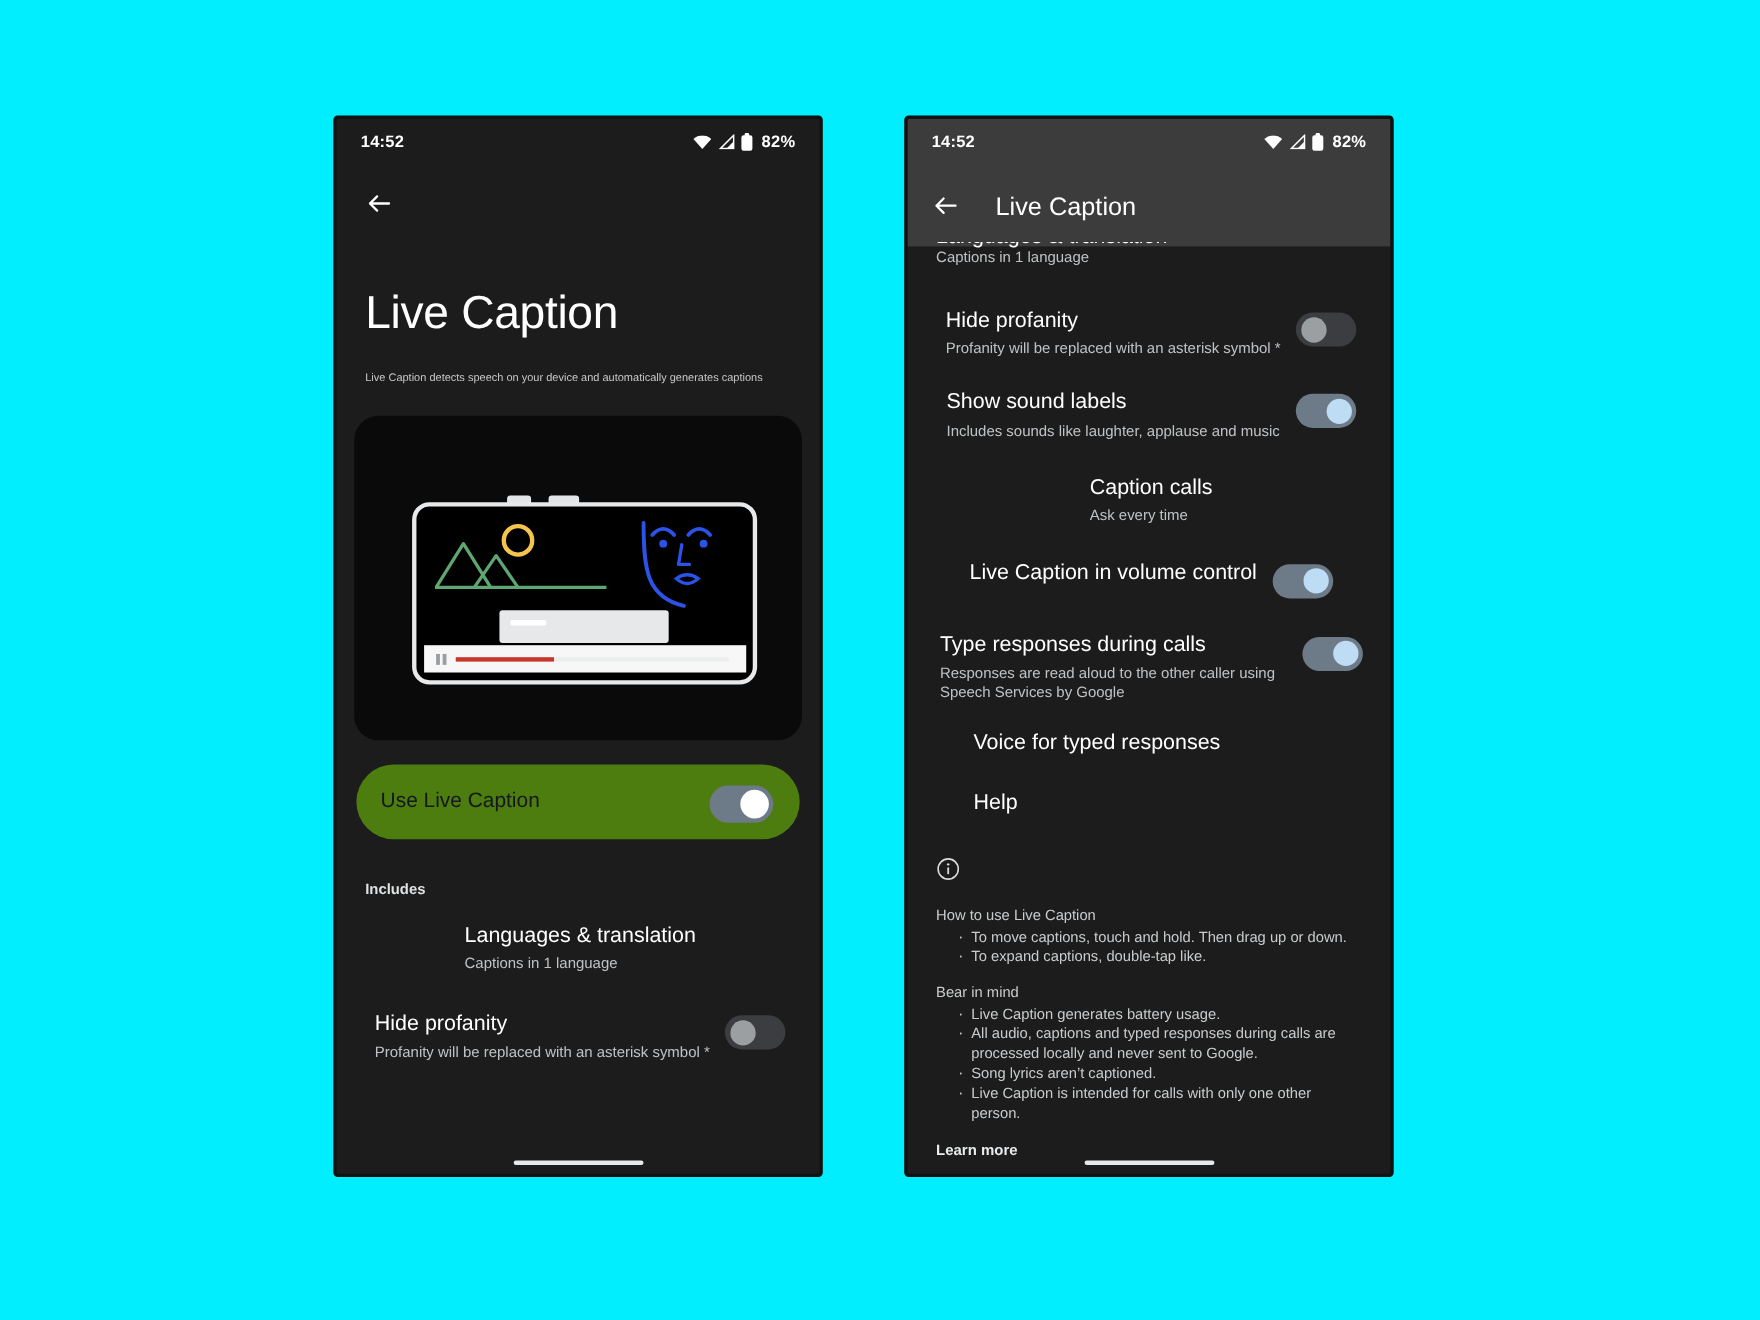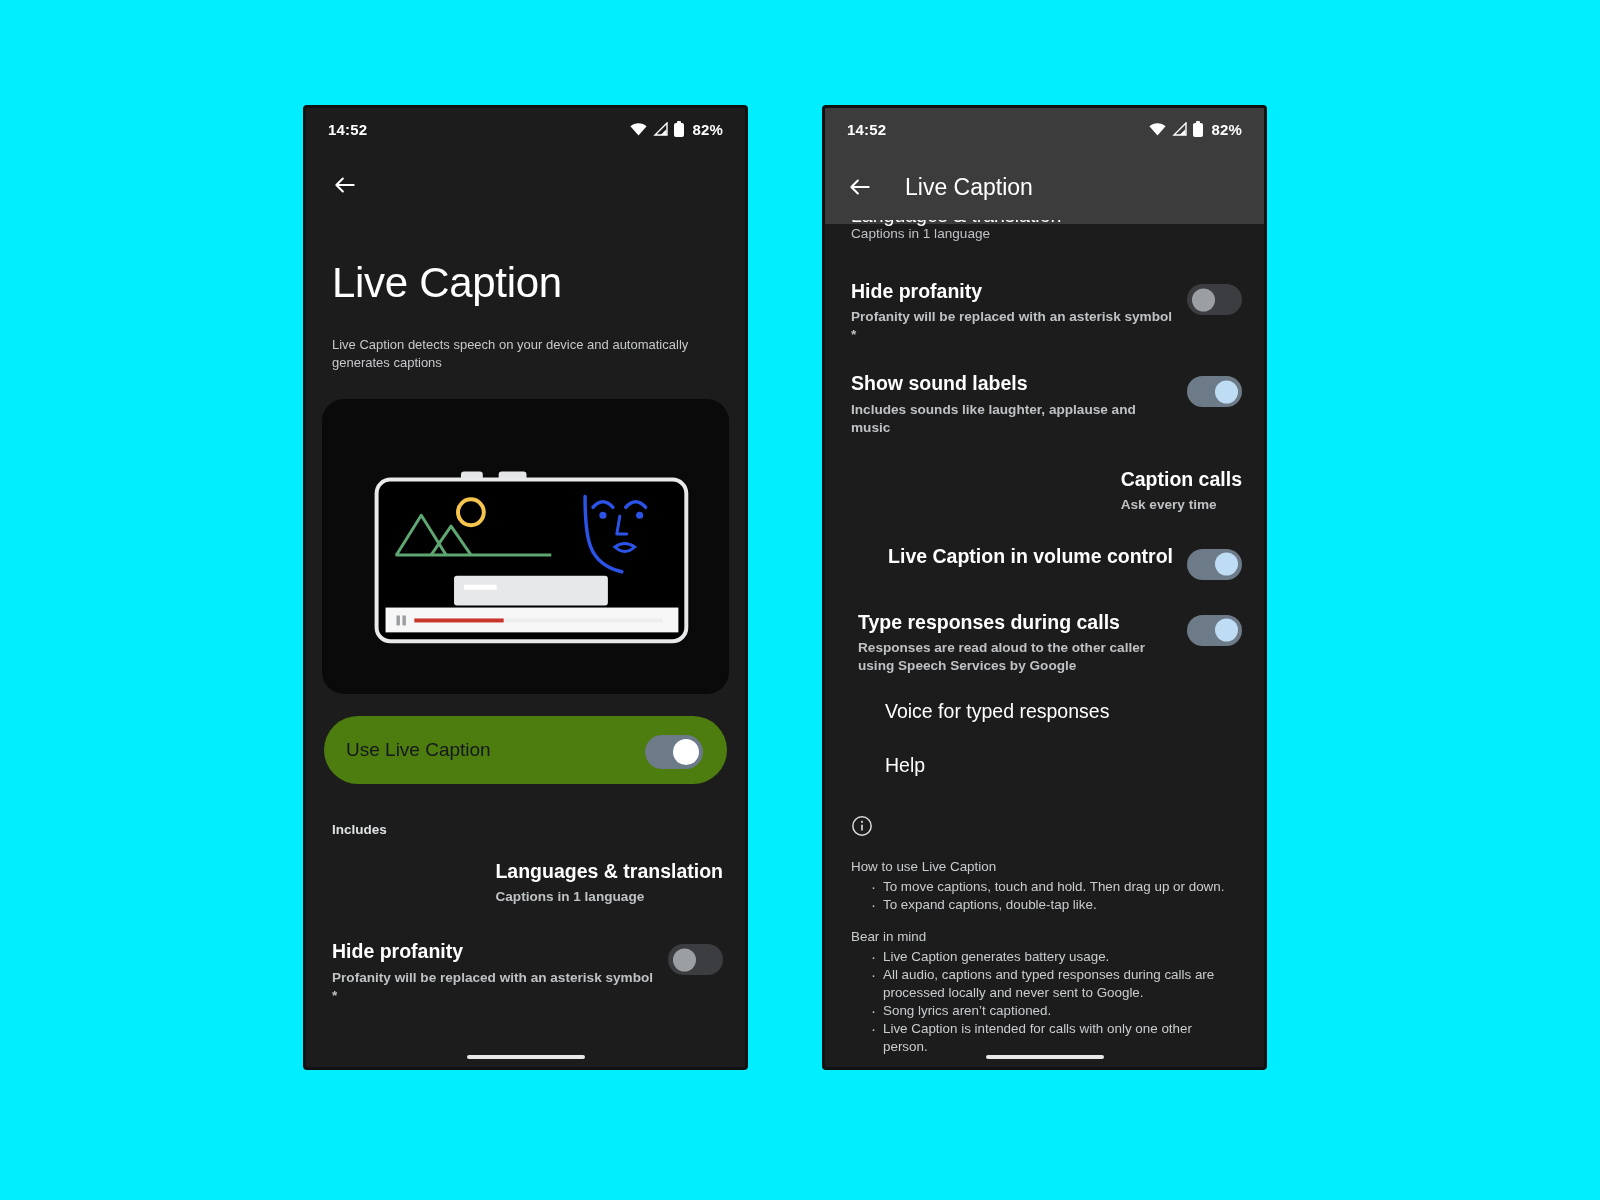--- a/index.html
+++ b/index.html
@@ -75,21 +75,21 @@
   }
   .lp-title {
     color: #fff;
     font-size: 42px;
     font-weight: normal;
     letter-spacing: -0.3px;
     line-height: 1.1;
   }
   .lp-sub {
     color: #c6c8ca;
-    font-size: 13px;
+    font-size: 10px;
     line-height: 1.38;
     margin-top: 30px;
     max-width: 390px;
   }
 
   
   .illus {
     margin: 27px 16px 0 16px;
     height: 295px;
     background: #0a0a0a;
@@ -114,24 +114,23 @@
   .section-label {
     color: #dfe1e3;
     font-size: 13.5px;
     font-weight: bold;
     padding: 38px 26px 0 26px;
   }
 
   
   .row {
     display: flex; align-items: flex-start;
-    justify-content: flex-end;
+    justify-content: center;
     padding: 23px 22px 0 26px;
     gap: 14px;
-    font-weight: bold;
   }
   .row-texts { min-width: 0; }
   .row-title { color: #fff; font-size: 19.5px; line-height: 1.2; }
   .row-sub {
     color: #bfc2c5;
     font-size: 13.6px;
     line-height: 1.32;
     margin-top: 5px;
   }
 

